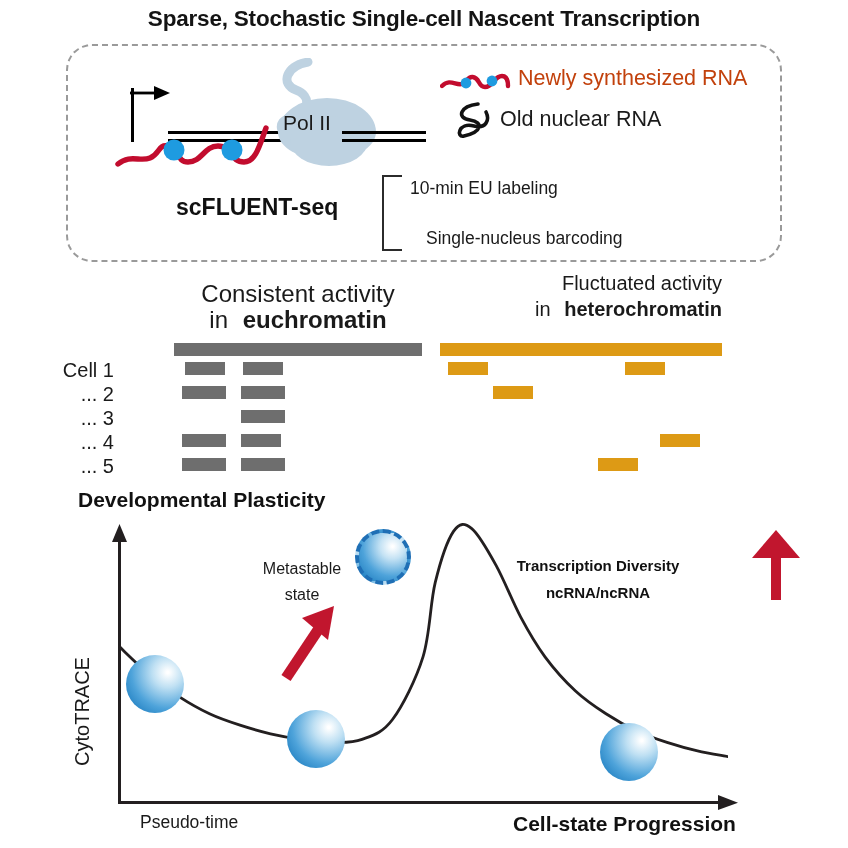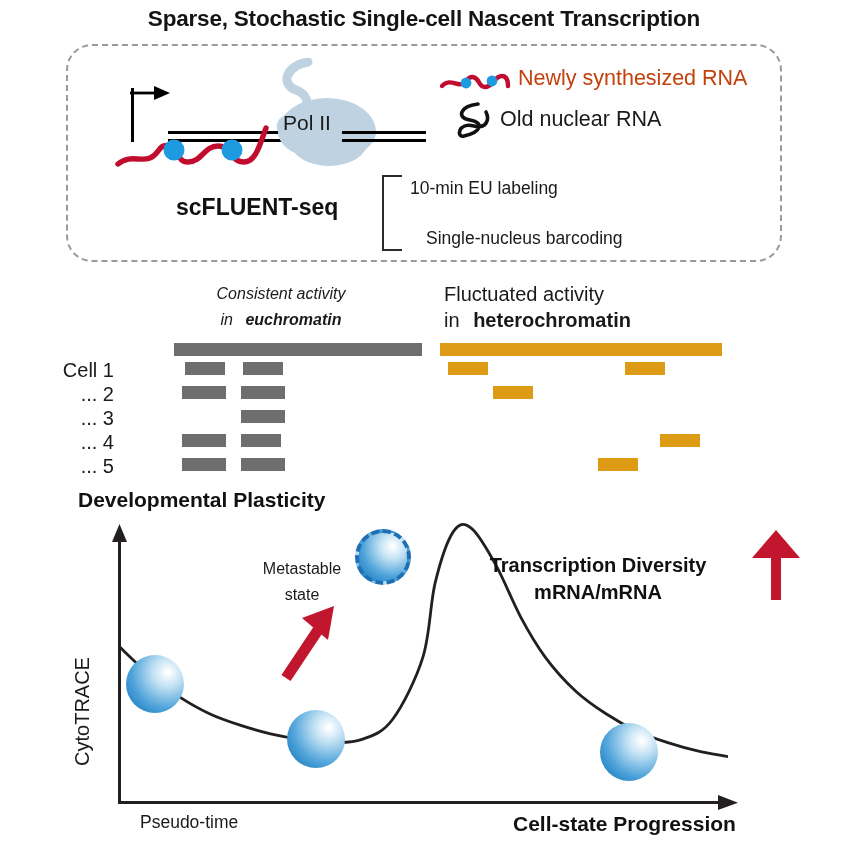--- a/index.html
+++ b/index.html
@@ -34,22 +34,22 @@
   #legend-old-text{left:500px;top:107px;font-size:21.5px;color:#1a1a1a;}
 
   
   #sc-label{left:176px;top:194px;font-size:23px;font-weight:bold;color:#111;}
   #bracket{left:382px;top:175px;width:18px;height:72px;
            border:2.3px solid #2b2b2b;border-right:none;}
   #eu-label{left:410px;top:178px;font-size:17.5px;color:#1a1a1a;}
   #barcode-label{left:410px;top:228px;font-size:17.5px;color:#1a1a1a;margin-left:16px;}
 
   
-  #eu-head{left:165px;top:281px;width:232px;text-align:center;font-size:16px;line-height:26px;color:#1a1a1a;font-style:italic;}
-  #het-head{left:444px;top:281px;width:278px;text-align:left;font-size:20px;line-height:26px;color:#1a1a1a;}
+  #eu-head{left:182px;top:281px;width:232px;text-align:center;font-size:24px;line-height:26px;color:#1a1a1a;}
+  #het-head{left:444px;top:270px;width:278px;text-align:right;font-size:20px;line-height:26px;color:#1a1a1a;}
   .hl{font-weight:bold;margin-left:8px;}
 
   #eu-bar{left:174px;top:343px;width:248px;height:13px;background:#6e6e6e;}
   #het-bar{left:440px;top:343px;width:282px;height:13px;background:#dd9a15;}
 
   .row-label{width:74px;text-align:right;font-size:20px;color:#1a1a1a;}
   .blk{position:absolute;height:13px;}
   .blk-grey{background:#6e6e6e;}
   .blk-orange{background:#dd9a15;}
 
@@ -58,21 +58,21 @@
   #axis-y{left:118px;top:533px;width:2.6px;height:270px;background:#231f20;}
   #axis-x{left:118px;top:801px;width:605px;height:2.6px;background:#231f20;}
   #ylabel{left:-8px;top:700px;width:180px;text-align:center;font-size:20px;
           transform:rotate(-90deg);transform-origin:center;color:#1a1a1a;}
   #xlabel-left{left:140px;top:812px;font-size:17.5px;color:#1a1a1a;}
   #xlabel-right{left:513px;top:812px;font-size:21px;font-weight:bold;color:#111;}
 
   #metastable-label{left:236px;top:556px;width:132px;text-align:center;
                     font-size:16px;line-height:26px;color:#1a1a1a;}
   #diversity-label{left:458px;top:552px;width:280px;text-align:center;
-                   font-size:20px;font-weight:bold;line-height:27px;color:#111;}
+                   font-size:15px;font-weight:bold;line-height:27px;color:#111;}
 
   .sphere{position:absolute;border-radius:50%;
           background:radial-gradient(circle at 72% 30%, #ffffff 2%, #bfe0f3 26%, #4ea3da 62%, #1f7ec0 88%, #1a6fae 100%);}
   #meta-sphere{left:355px;top:529px;width:56px;height:56px;
                border:4px dashed #1f6fb5;box-sizing:border-box;border-radius:50%;
                background:radial-gradient(circle at 70% 28%, #ffffff 2%, #c4e2f4 26%, #4ea3da 62%, #1f7ec0 92%);}
 </style>
 </head>
 <body>
 
@@ -186,19 +186,19 @@
   <div>state</div>
 </div>
 
 <svg class="abs" style="left:272px;top:600px;" width="70" height="86">
   <path d="M14,78 L50,24" stroke="#c1162e" stroke-width="11" fill="none" stroke-linecap="butt"></path>
   <polygon points="62,6 56,40 30,18" fill="#c1162e"></polygon>
 </svg>
 
 <div class="abs" id="diversity-label">
   <div>Transcription Diversity</div>
-  <div>mRNA/mRNA</div>
+  <div>ncRNA/ncRNA</div>
 </div>
 
 <svg class="abs" style="left:750px;top:528px;" width="52" height="74">
   <path d="M26,72 L26,18" stroke="#c1162e" stroke-width="10" fill="none"></path>
   <polygon points="26,2 50,30 2,30" fill="#c1162e"></polygon>
 </svg>
 
 </body></html>

